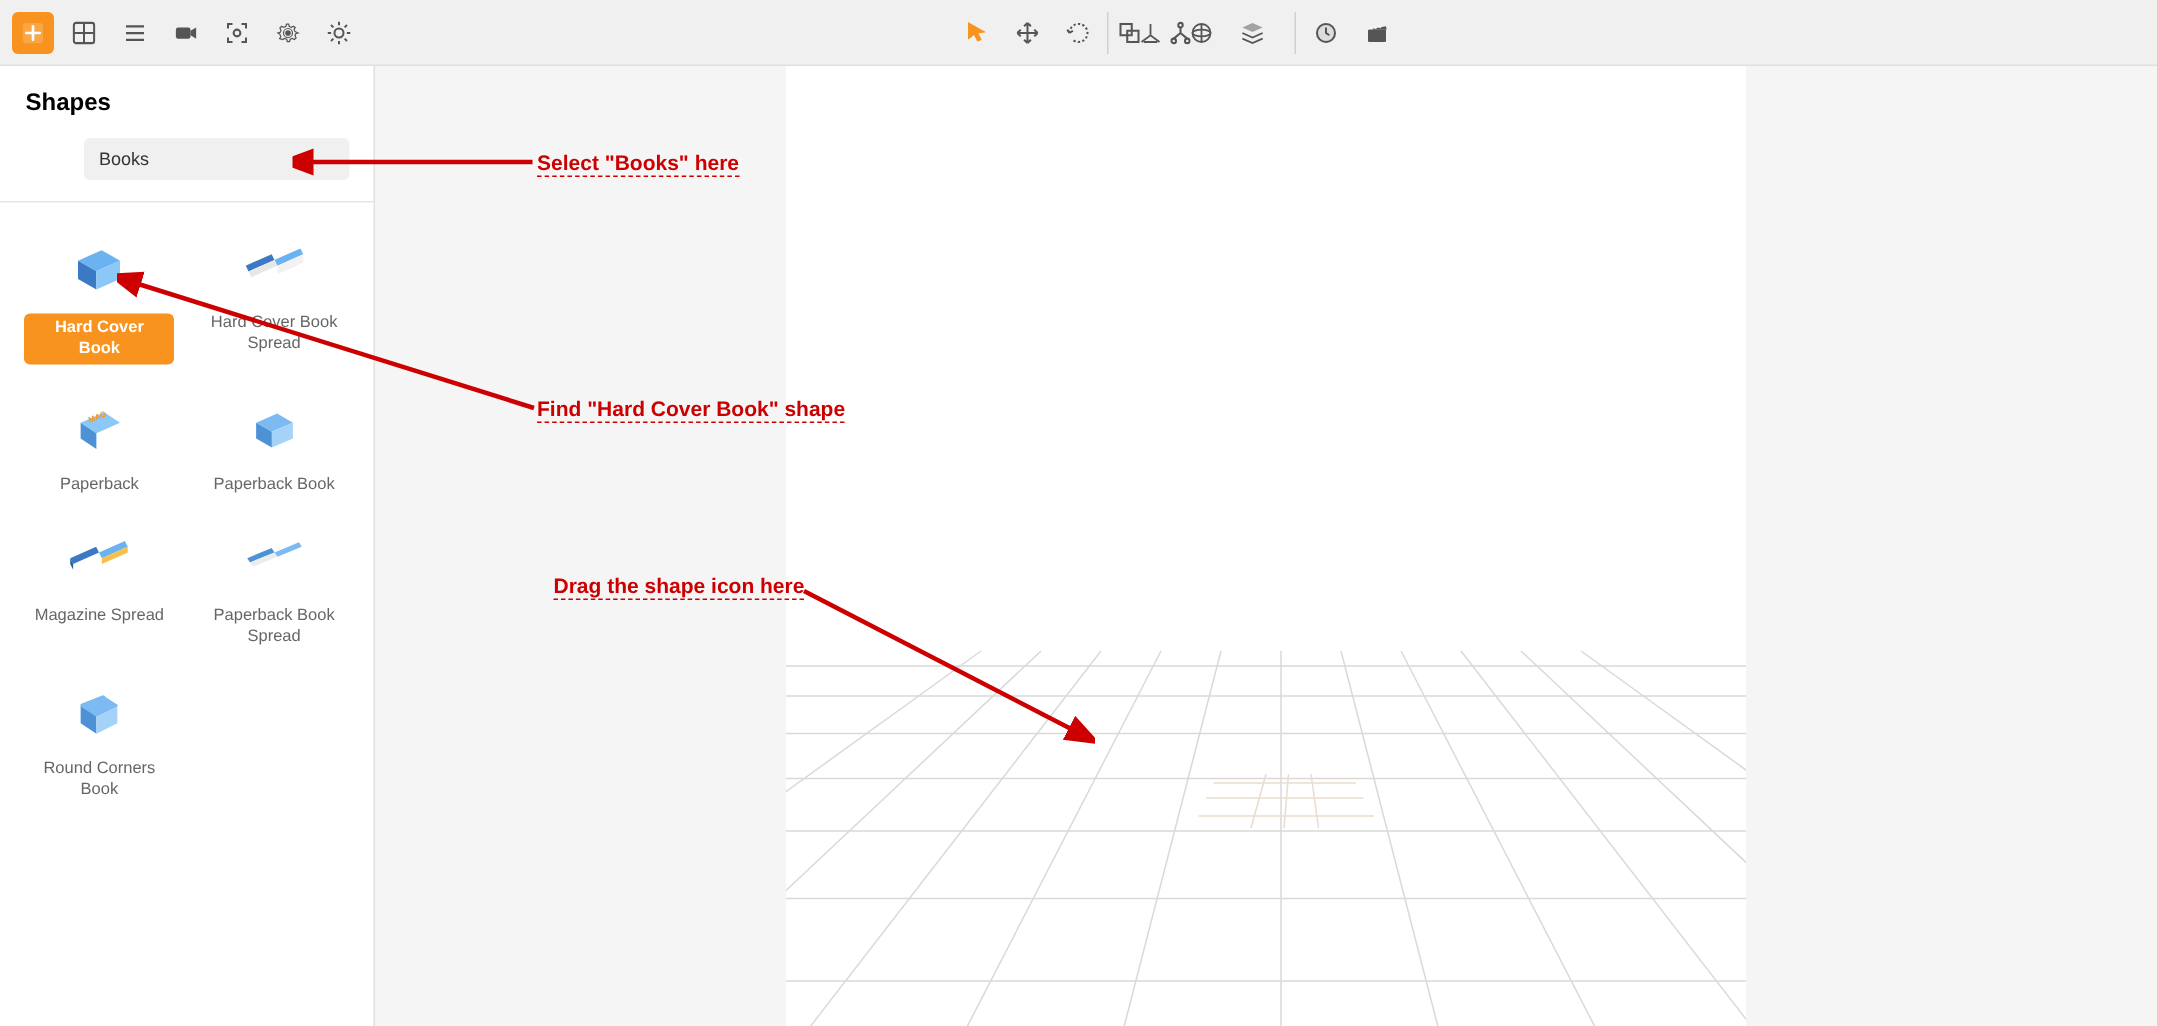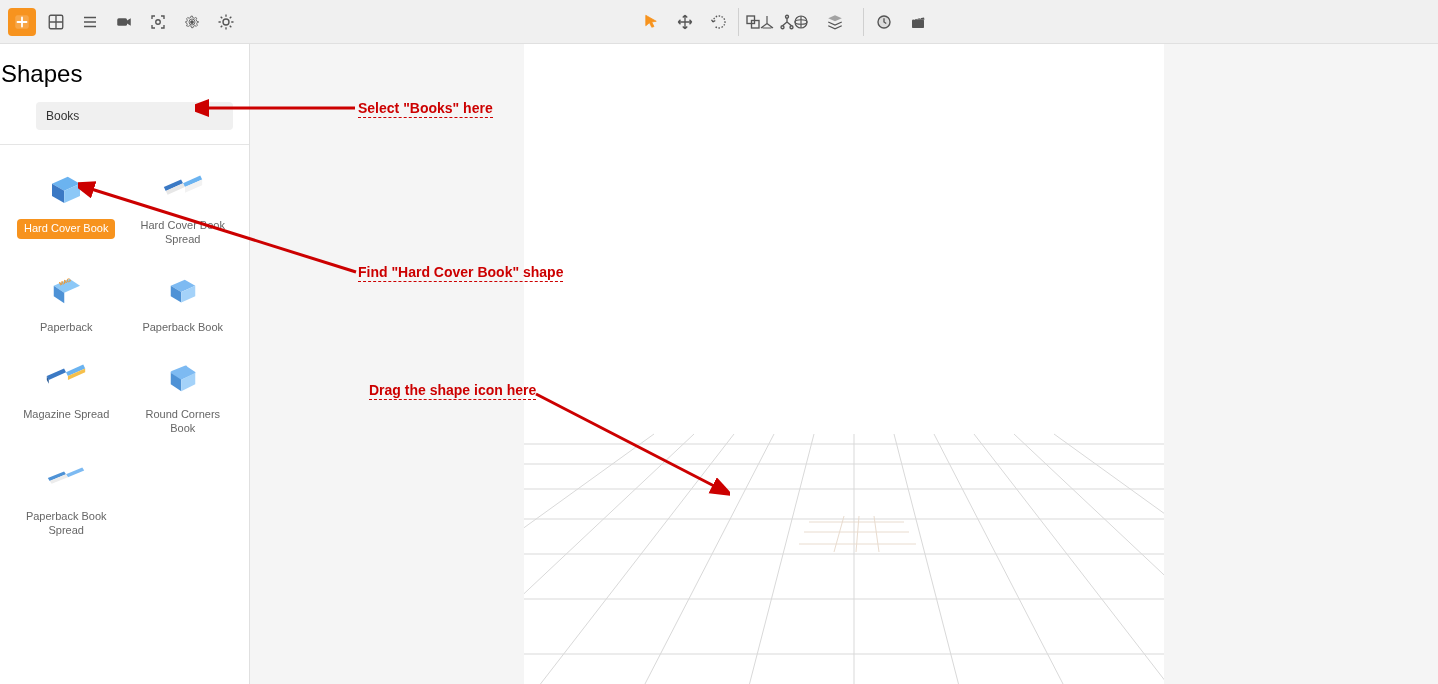--- a/index.html
+++ b/index.html
@@ -69,27 +69,27 @@
     display: flex;
     height: calc(684px - 44px);
   }
   .sidebar {
     width: 250px;
     border-right: 1px solid #e0e0e0;
     background: #fff;
     padding: 12px 0;
   }
   .sidebar-title {
-    font-size: 24px;
-    font-weight: 400;
-    padding: 4px 16px 14px 1px;
+    font-size: 16px;
+    font-weight: 700;
+    padding: 4px 16px 14px 17px;
     color: #000;
   }
   .select-wrap {
-    margin: 0 16px 8px 4px;
+    margin: 0 16px 8px 24px;
     padding-left: 32px;
   }
   .select-box {
     background: #f0f0f0;
     border-radius: 4px;
     padding: 7px 10px;
     font-size: 12px;
     color: #333;
     cursor: pointer;
   }
@@ -123,21 +123,21 @@
     color: #666;
     text-align: center;
     line-height: 1.25;
     max-width: 100px;
   }
   .shape-label.selected {
     background: #f7931e;
     color: #fff;
     padding: 3px 7px;
     border-radius: 4px;
-    font-weight: 400;
+    font-weight: 700;
   }
 
   
   .gutter {
     width: 274px;
     background: #f5f5f5;
   }
   .canvas {
     flex: 1;
     position: relative;
@@ -356,38 +356,38 @@
             <polygon points="24,18 42,10 44,14 26,22" fill="#6bb3f0"></polygon>
             <polygon points="4,22 6,26 6,30 4,26" fill="#2a5c97"></polygon>
             <polygon points="26,22 44,14 44,18 26,26" fill="#f6c04b"></polygon>
           </svg>
         </div>
         <div class="shape-label">Magazine Spread</div>
       </div>
 
       <div class="shape-item">
         <div class="shape-thumb">
+          <svg viewBox="0 0 48 48" width="46" height="46">
+            <polygon points="5,22 22,15 24,18 7,25" fill="#4e92d6"></polygon>
+            <polygon points="24,18 41,11 43,14 26,21" fill="#7dbaf2"></polygon>
+            <polygon points="7,25 24,18 26,21 9,28" fill="#ececec"></polygon>
+          </svg>
+        </div>
+        <div class="shape-label">Paperback Book Spread</div>
+      </div>
+
+      <div class="shape-item">
+        <div class="shape-thumb">
           <svg viewBox="0 0 48 48" width="42" height="42">
             <path d="M10 18 Q9 17 11 16 L26 10 Q28 9 29 11 L38 17 Q39 18 37 19 L22 26 Q20 27 19 25 Z" fill="#7dbaf2"></path>
             <polygon points="10,18 22,26 22,39 10,31" fill="#4e92d6"></polygon>
             <polygon points="22,26 38,18 38,31 22,39" fill="#a4d2f9"></polygon>
           </svg>
         </div>
         <div class="shape-label">Round Corners Book</div>
-      </div>
-
-      <div class="shape-item">
-        <div class="shape-thumb">
-          <svg viewBox="0 0 48 48" width="46" height="46">
-            <polygon points="5,22 22,15 24,18 7,25" fill="#4e92d6"></polygon>
-            <polygon points="24,18 41,11 43,14 26,21" fill="#7dbaf2"></polygon>
-            <polygon points="7,25 24,18 26,21 9,28" fill="#ececec"></polygon>
-          </svg>
-        </div>
-        <div class="shape-label">Paperback Book Spread</div>
       </div>
 
 
     </div>
   </div>
 
   <div class="gutter"></div>
 
   <div class="canvas">
     <svg class="grid-floor" viewBox="0 0 900 340" preserveAspectRatio="none">

